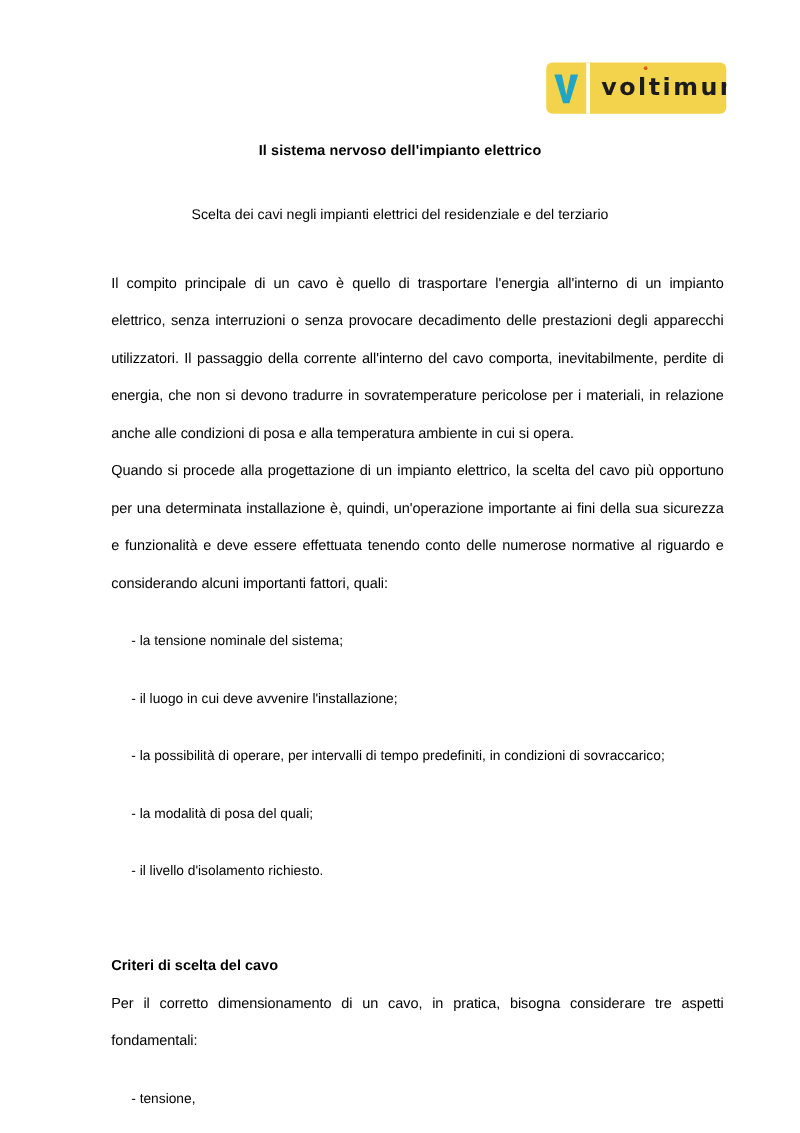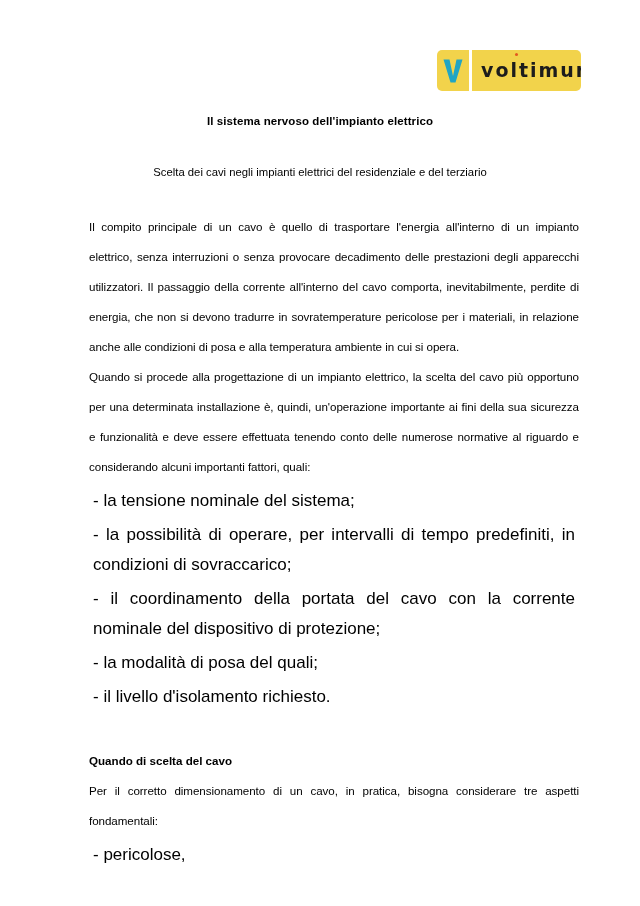--- a/index.html
+++ b/index.html
@@ -101,23 +101,23 @@
   }
   .para {
     margin: 0;
     text-align: justify;
     text-justify: inter-word;
     font-size: 11.6px;
     line-height: 30px;
     letter-spacing: -0.05px;
   }
   .list-item {
-    margin: 4px;
+    margin: 16px;
     text-align: justify;
-    font-size: 17px;
+    font-size: 11px;
     line-height: 30px;
   }
   .list-item.single { text-align: left; }
   .section-head {
     margin: 0;
     font-size: 11.6px;
     font-weight: bold;
     line-height: 30px;
   }
   .spacer-line { height: 30px; }
@@ -139,26 +139,26 @@
   </div>
 
   <div class="doc-title">Il sistema nervoso dell'impianto elettrico</div>
   <div class="doc-subtitle">Scelta dei cavi negli impianti elettrici del residenziale e del terziario</div>
 
   <div class="content">
     <p class="para">Il compito principale di un cavo è quello di trasportare l'energia all'interno di un impianto elettrico, senza interruzioni o senza provocare decadimento delle prestazioni degli apparecchi utilizzatori. Il passaggio della corrente all'interno del cavo comporta, inevitabilmente, perdite di energia, che non si devono tradurre in sovratemperature pericolose per i materiali, in relazione anche alle condizioni di posa e alla temperatura ambiente in cui si opera.</p>
     <p class="para">Quando si procede alla progettazione di un impianto elettrico, la scelta del cavo più opportuno per una determinata installazione è, quindi, un'operazione importante ai fini della sua sicurezza e funzionalità e deve essere effettuata tenendo conto delle numerose normative al riguardo e considerando alcuni importanti fattori, quali:</p>
 
     <p class="list-item single">- la tensione nominale del sistema;</p>
+    <p class="list-item single">- il luogo in cui deve avvenire l'installazione;</p>
     <p class="list-item">- la possibilità di operare, per intervalli di tempo predefiniti, in condizioni di sovraccarico;</p>
-    <p class="list-item">- il coordinamento della portata del cavo con la corrente nominale del dispositivo di protezione;</p>
     <p class="list-item single">- la modalità di posa del quali;</p>
     <p class="list-item single">- il livello d'isolamento richiesto.</p>
 
     <div class="spacer-line"></div>
 
-    <p class="section-head">Quando di scelta del cavo</p>
+    <p class="section-head">Criteri di scelta del cavo</p>
     <p class="para">Per il corretto dimensionamento di un cavo, in pratica, bisogna considerare tre aspetti fondamentali:</p>
 
-    <p class="list-item single">- pericolose,</p>
+    <p class="list-item single">- tensione,</p>
   </div>
 
 </div>
 
 </body></html>

